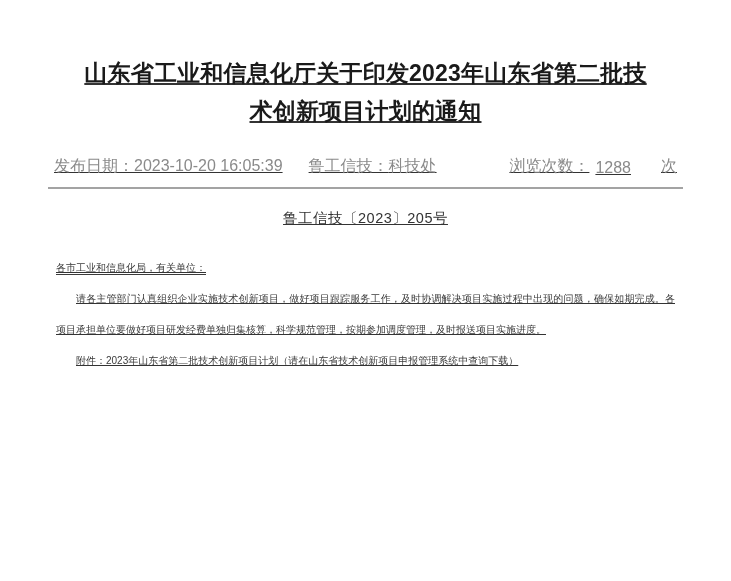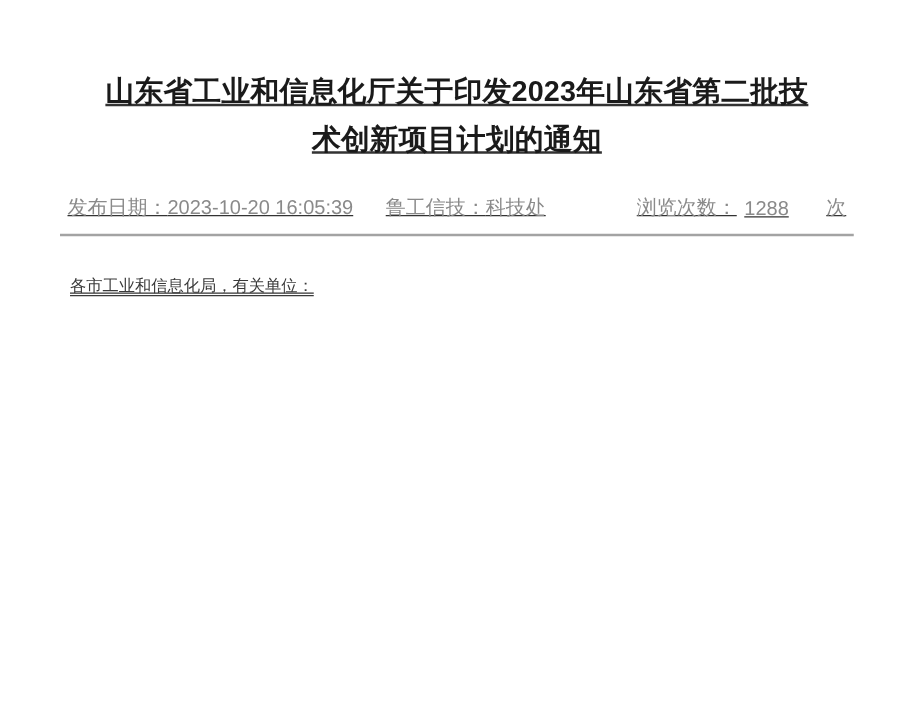--- a/index.html
+++ b/index.html
@@ -65,21 +65,21 @@
   .doc-number {
     margin-top: 20px;
     text-align: center;
     font-size: 14.5px;
     color: #333333;
     letter-spacing: 0.5px;
   }
   .body-text {
     margin-top: 24px;
     padding: 0 8px;
-    font-size: 13px;
+    font-size: 10px;
     line-height: 31px;
     color: #3a3a3a;
     text-align: justify;
   }
   .body-text p {
     margin: 0 0 0 0;
   }
   .indent {
     text-indent: 2em;
   }
@@ -105,18 +105,21 @@
       <span class="meta-item"><span>发布日期：</span><span class="meta-value">2023-10-20 16:05:39</span></span>
       <span class="meta-item"><span>鲁工信技：</span><span class="meta-value">科技处</span></span>
     </div>
     <div class="meta-right">
       <span>浏览次数：</span>
       <span class="count">1288</span>
       <span>次</span>
     </div>
   </div>
 
+  <div class="doc-number">鲁工信技〔2023〕205号</div>
 
   <div class="body-text">
     <p><span class="underline-link">各市工业和信息化局，有关单位：</span></p>
+    <p class="indent">请各主管部门认真组织企业实施技术创新项目，做好项目跟踪服务工作，及时协调解决项目实施过程中出现的问题，确保如期完成。各项目承担单位要做好项目研发经费单独归集核算，科学规范管理，按期参加调度管理，及时报送项目实施进度。</p>
+    <p class="attachment">附件：2023年山东省第二批技术创新项目计划（请在山东省技术创新项目申报管理系统中查询下载）</p>
   </div>
 
 </div>
 
 </body></html>

